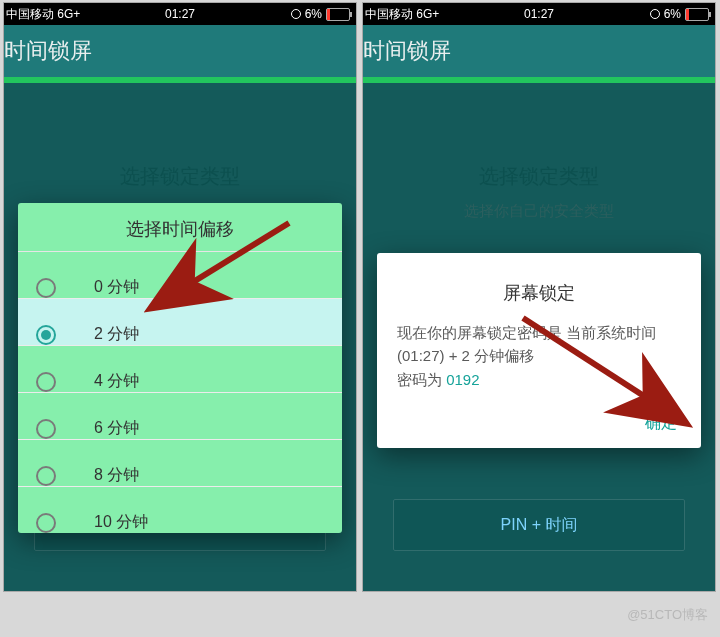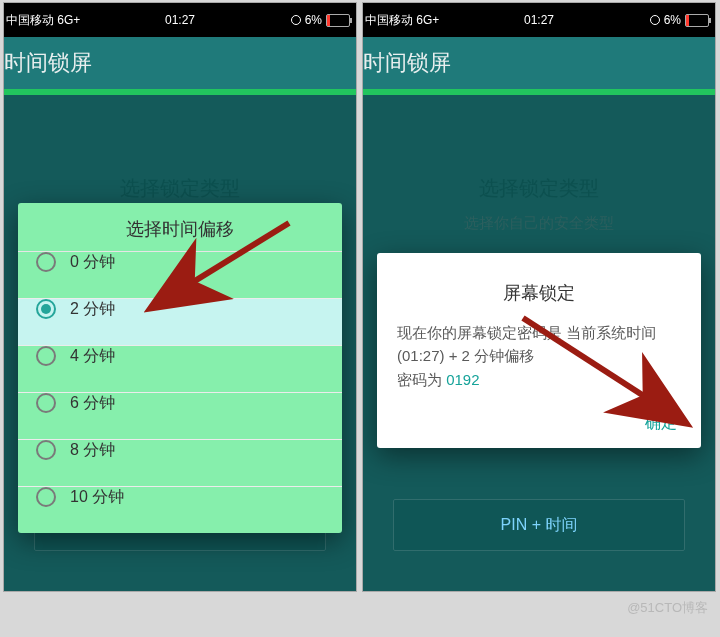--- a/index.html
+++ b/index.html
@@ -26,21 +26,21 @@
     background: #145a5a;
     border: 1px solid #a9a9a9;
     box-sizing: border-box;
     overflow: hidden;
   }
   .phone.left  { left: 3px; }
   .phone.right { left: 362px; }
 
   
   .status {
-    height: 34px;
+    height: 22px;
     background: #000;
     color: #fff;
     font-size: 12px;
     display: flex;
     align-items: center;
     padding: 0 6px 0 2px;
     box-sizing: border-box;
     position: relative;
   }
   .status .carrier { flex: 0 0 auto; }
@@ -102,26 +102,27 @@
     overflow: hidden;
   }
   .dialog-list .d-title {
     text-align: center;
     font-size: 18px;
     color: #333;
     padding: 14px 0 10px;
     border-bottom: 1px solid #e6e6e6;
   }
   .opt {
-    display: flex; align-items: flex-start;
+    display: flex; align-items: flex-end;
     height: 46px;
     padding: 0 18px;
     border-bottom: 1px solid #ececec;
     font-size: 16px;
     color: #333;
+    gap: 24px;
   }
   .opt:last-child { border-bottom: none; }
   .opt.selected { background: #c6f4f0; }
   .radio {
     width: 16px; height: 16px; border: 2px solid #7a7a7a; border-radius: 50%;
     margin-right: 14px; position: relative; flex: 0 0 auto;
   }
   .opt.selected .radio { border-color: #24a59a; }
   .opt.selected .radio::after {
     content:""; position:absolute; left:3px; top:3px; width:10px; height:10px;
@@ -147,21 +148,21 @@
   .dialog-alert .a-action {
     text-align: right; color: #16a39a; font-size: 16px; margin-top: 22px;
     padding-right: 4px;
   }
 
   
   .arrow { position: absolute; pointer-events: none; }
 
   
   .wm {
-    position: absolute; right: 12px; bottom: 20px;
+    position: absolute; right: 12px; bottom: 13px;
     color: #b8b8b8; font-size: 13px;
   }
 </style>
 </head>
 <body>
 <div class="stage">
 
   <div class="phone left">
 
     <div class="status">

